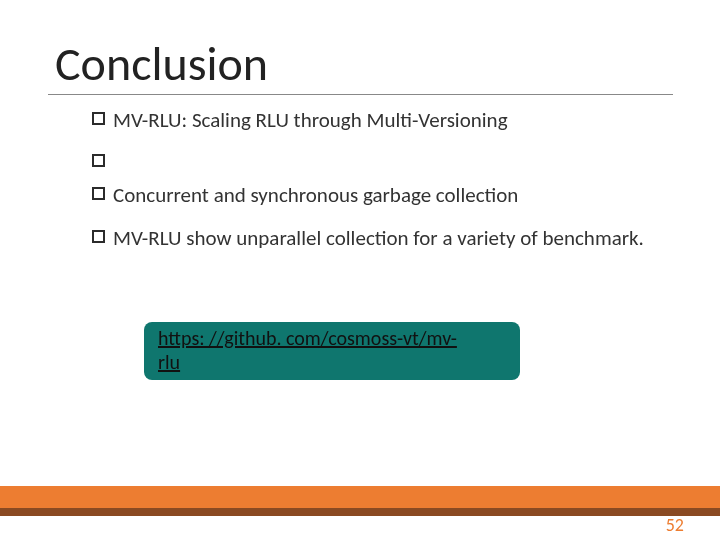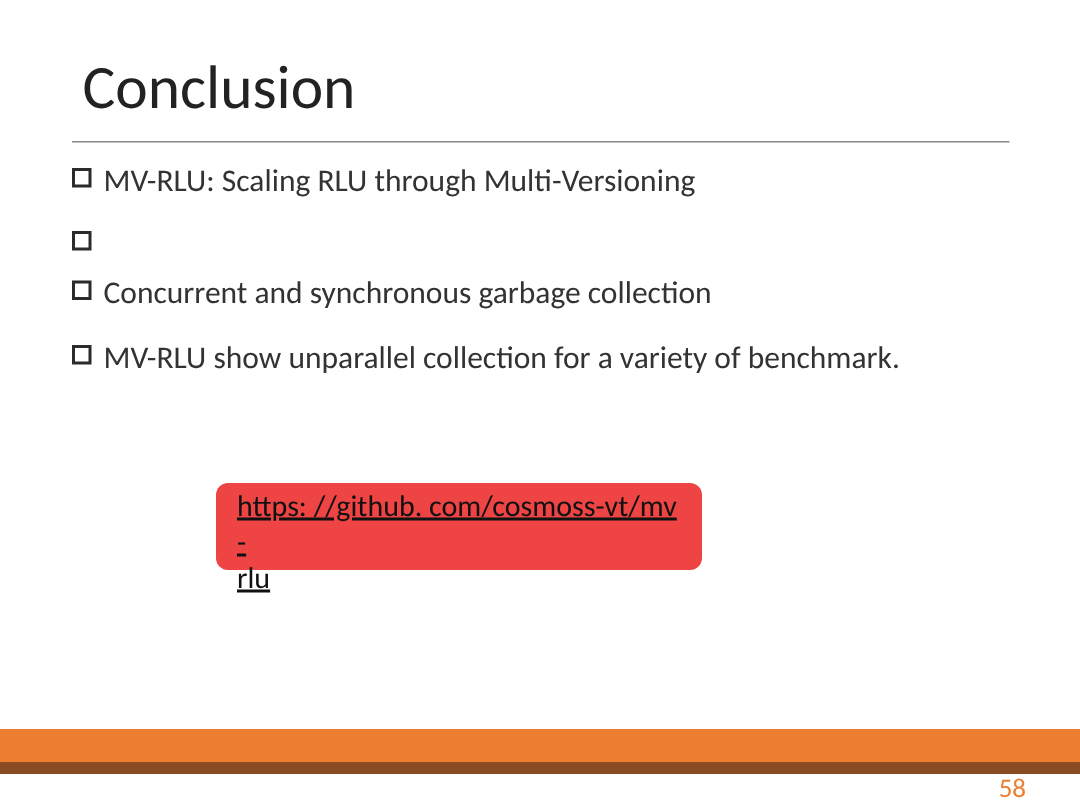--- a/index.html
+++ b/index.html
@@ -17,21 +17,21 @@
     position: relative;
     width: 720px;
     height: 540px;
     box-sizing: border-box;
   }
   .title {
     position: absolute;
     left: 55px;
     top: 34px;
     font-family: "Calibri Light", "Calibri", "Segoe UI Light", Arial, sans-serif;
-    font-size: 41px;
+    font-size: 48px;
     font-weight: 400;
     color: #222;
   }
   .title-rule {
     position: absolute;
     left: 48px;
     top: 94px;
     width: 625px;
     height: 0;
     border-top: 1px solid #888;
@@ -42,39 +42,40 @@
     top: 106px;
     width: 620px;
   }
   .bullet {
     display: flex;
     align-items: flex-start;
     margin-bottom: 14px;
     font-size: 21px;
     line-height: 1.35;
     color: #333;
+    margin-left: 44px;
   }
   .bullet .box {
     flex: 0 0 auto;
     width: 13px;
     height: 13px;
     border: 2px solid #2b2b2b;
     margin-top: 6px;
     margin-right: 8px;
     box-sizing: border-box;
     position: relative;
   }
   
   .url-box {
     position: absolute;
     left: 144px;
     top: 322px;
-    width: 324px;
+    width: 376px;
     height: 58px;
-    background: #ef4444;
+    background: #0f766e;
     border-radius: 8px;
     box-sizing: border-box;
     padding: 4px 14px 0 14px;
   }
   .url-text {
     font-size: 20px;
     line-height: 1.2;
     color: #111;
     text-decoration: underline;
     word-break: break-all;
@@ -132,15 +133,15 @@
   <div class="url-box">
     <div class="url-text">
       <span>https: //github. com/cosmoss-vt/mv-</span><br>
       <span>rlu</span>
     </div>
   </div>
 
   <div class="bottom-bar"></div>
   <div class="bottom-shadow"></div>
 
-  <div class="page-num">58</div>
+  <div class="page-num">52</div>
 
 </div>
 
 </body></html>

